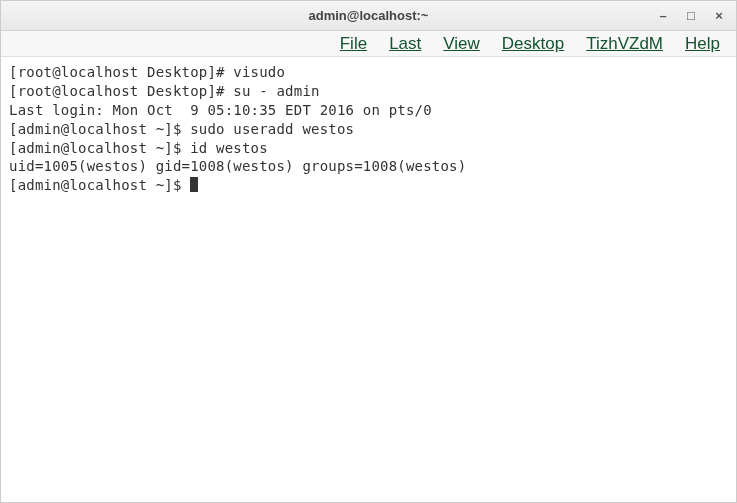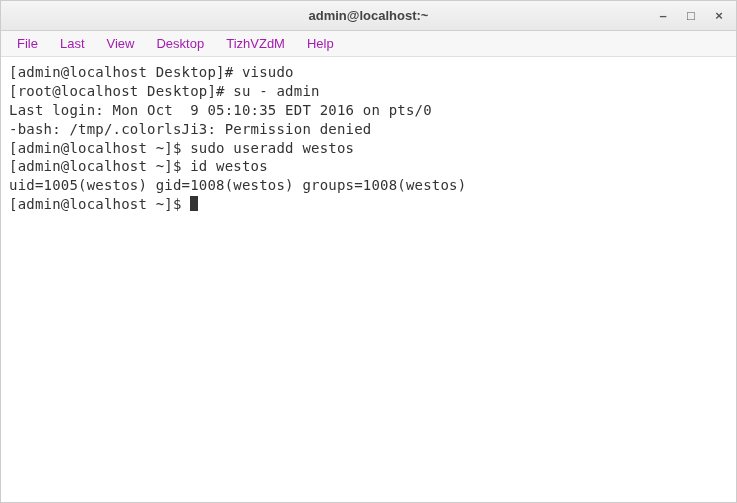--- a/index.html
+++ b/index.html
@@ -1,18 +1,19 @@
 <!DOCTYPE html>
 <html><head>
   <meta charset="utf-8">
   <style>
     * {
       margin: 0;
       padding: 0;
       box-sizing: border-box;
+      justify-content: flex-end;
     }
     body {
       font-family: sans-serif;
       background: #fff;
       width: 737px;
       height: 503px;
       overflow: hidden;
     }
     .window {
       width: 100%;
@@ -59,23 +60,24 @@
       height: 26px;
       background: #f7f7f7;
       border-bottom: 1px solid #e0e0e0;
       display: flex;
       align-items: center;
       padding: 0 6px;
       gap: 2px;
     }
     .menu-item {
       padding: 3px 10px;
-      font-size: 13px;
-      color: #a21caf;
+      font-size: 17px;
+      color: #14532d;
       cursor: pointer;
+      text-decoration: underline;
     }
     .terminal-area {
       flex: 1;
       background: #fff;
       padding: 6px 8px;
       font-family: "DejaVu Sans Mono", "Liberation Mono", monospace;
       font-size: 14px;
       line-height: 1.35;
       color: #333;
       letter-spacing: 0.2px;
@@ -107,22 +109,21 @@
   </div>
   <div class="menubar">
     <div class="menu-item">File</div>
     <div class="menu-item">Last</div>
     <div class="menu-item">View</div>
     <div class="menu-item">Desktop</div>
     <div class="menu-item">TizhVZdM</div>
     <div class="menu-item">Help</div>
   </div>
   <div class="terminal-area">
-    <div class="terminal-line">[admin@localhost Desktop]# visudo</div>
+    <div class="terminal-line">[root@localhost Desktop]# visudo</div>
     <div class="terminal-line">[root@localhost Desktop]# su - admin</div>
     <div class="terminal-line">Last login: Mon Oct  9 05:10:35 EDT 2016 on pts/0</div>
-    <div class="terminal-line">-bash: /tmp/.colorlsJi3: Permission denied</div>
     <div class="terminal-line">[admin@localhost ~]$ sudo useradd westos</div>
     <div class="terminal-line">[admin@localhost ~]$ id westos</div>
     <div class="terminal-line">uid=1005(westos) gid=1008(westos) groups=1008(westos)</div>
     <div class="terminal-line"><span>[admin@localhost ~]$ </span><span class="cursor"></span></div>
   </div>
 </div>
 
 </body></html>

